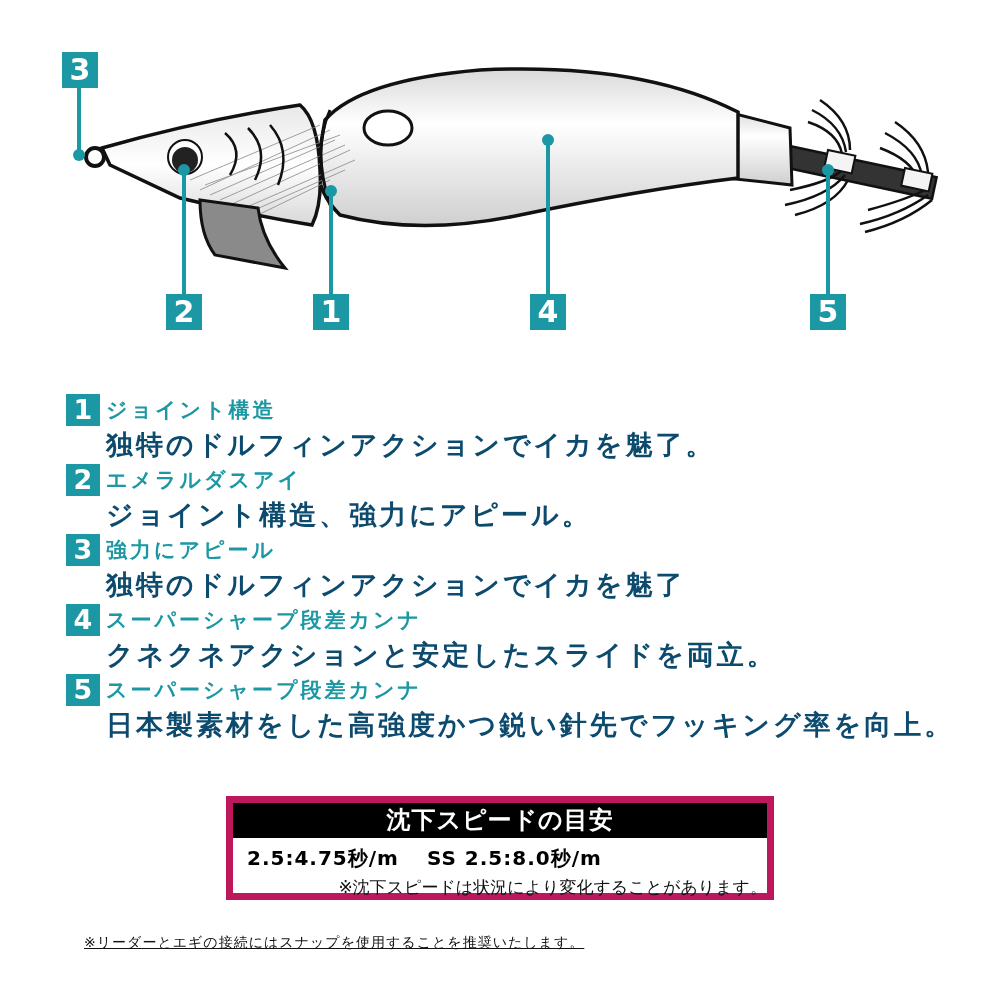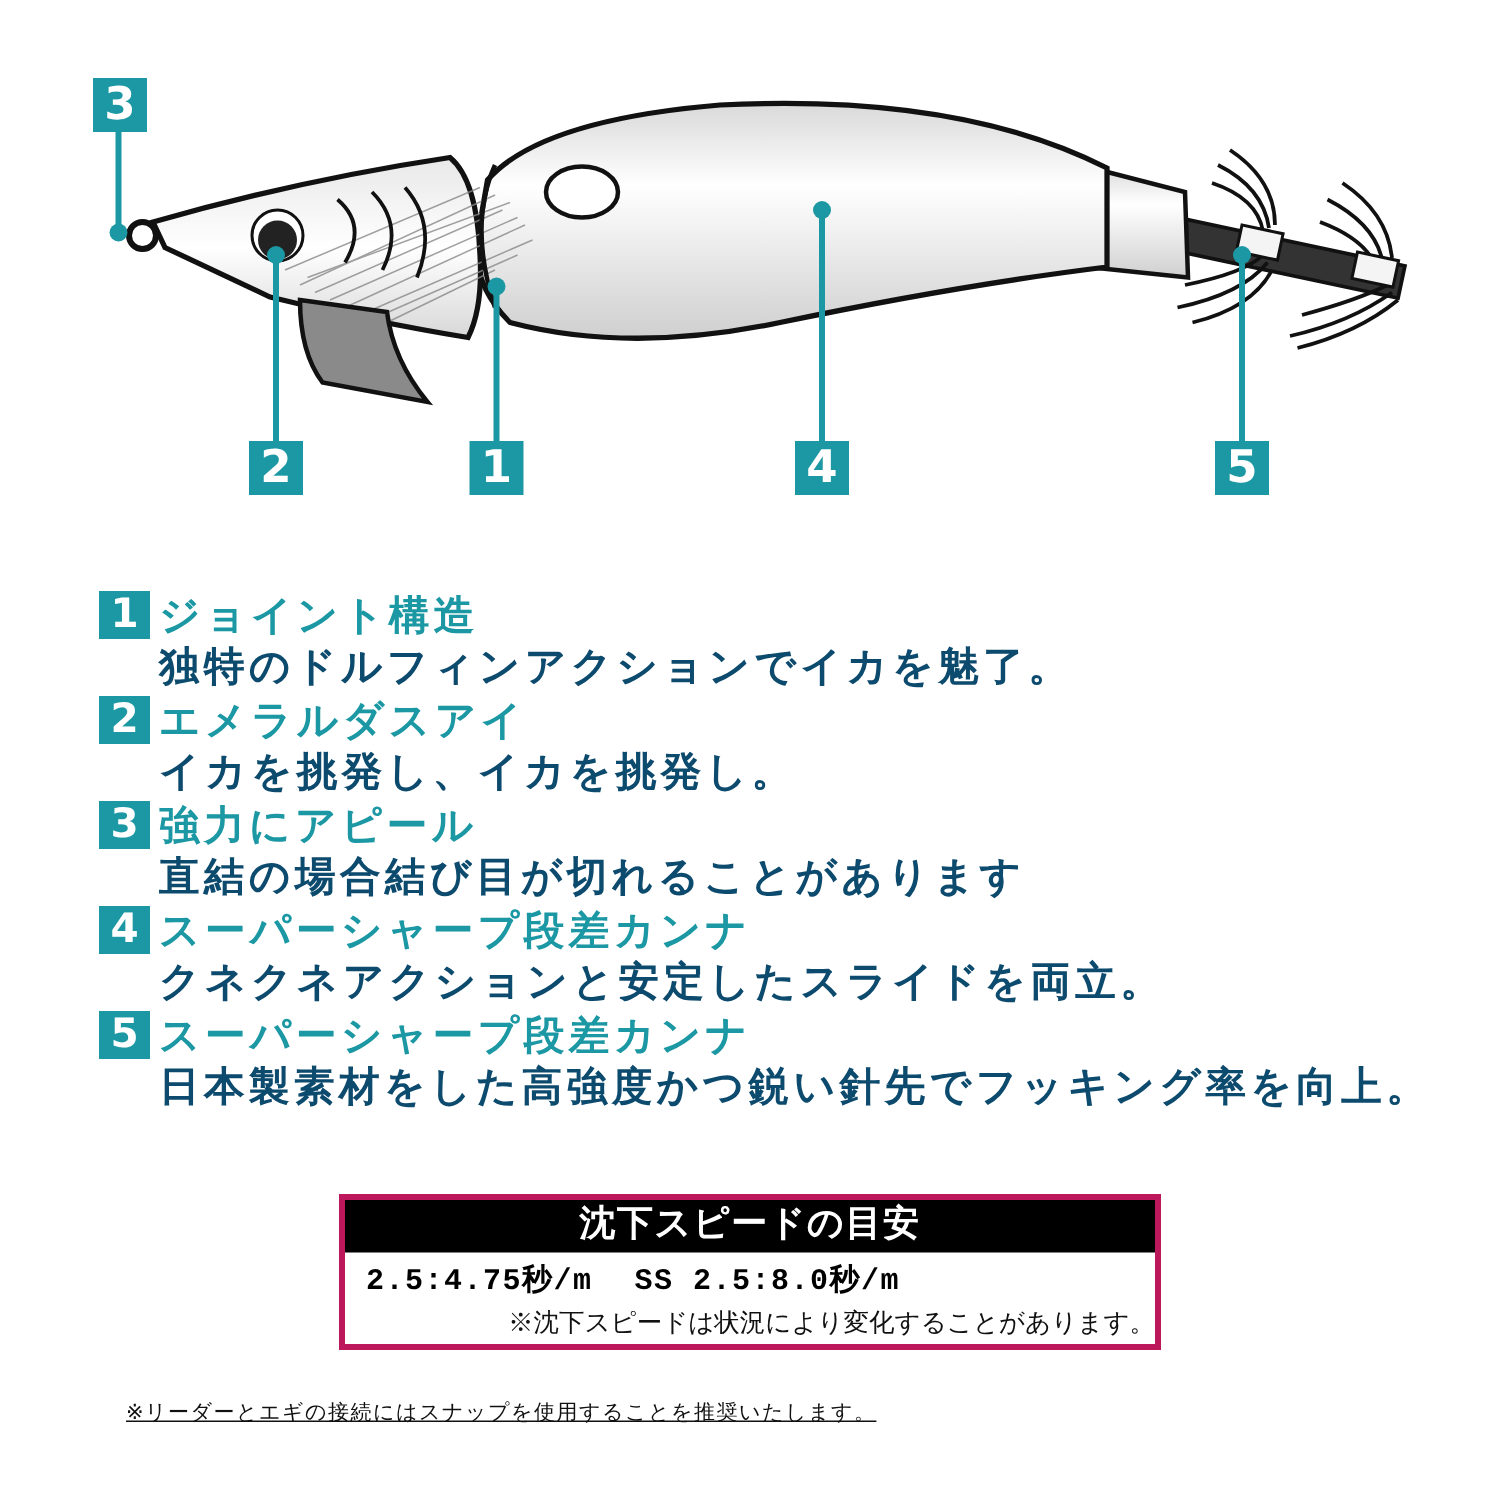--- a/index.html
+++ b/index.html
@@ -8,24 +8,24 @@
   .diagram { position:absolute; left:0; top:0; width:1000px; height:360px; }
   .diagram svg { position:absolute; left:0; top:0; }
   .badge { position:absolute; width:36px; height:36px; background:#1b98a3;
            color:#fff; font-family:"DejaVu Sans", sans-serif; font-weight:bold;
            font-size:30px; line-height:36px; text-align:center; }
   .features { position:absolute; left:66px; top:393px; width:900px; }
   .feature { position:relative; height:70px; }
   .feat-head { display:flex; align-items:center; height:34px; }
   .feat-num { width:34px; height:32px; background:#1b98a3; color:#fff; font-weight:bold;
               font-size:27px; line-height:32px; text-align:center; margin-right:6px; }
-  .feat-title { color:#1b98a3; font-size:27px; font-weight:bold; letter-spacing:3px; }
+  .feat-title { color:#1b98a3; font-size:21px; font-weight:bold; letter-spacing:3px; }
   .feat-desc { margin-left:40px; font-size:27px; font-weight:bold; letter-spacing:3px; height:36px; line-height:36px; color:#0c4a6e; }
   .speedbox { position:absolute; left:226px; top:796px; width:548px; height:104px;
-              border:4px solid #be185d; box-sizing:border-box;font-family:Liberation Mono, monospace; }
+              border:7px solid #be185d; box-sizing:border-box; }
   .speed-head { background:#000; color:#fff; height:35px; line-height:35px; text-align:center;
                 font-size:24px; font-weight:bold; letter-spacing:1px; }
   .speed-values { color:#000000; font-size:20px; font-weight:bold; 
                   height:38px; line-height:40px; letter-spacing:1px; }
   .speed-values span { margin:0 14px; }
   .speed-note { font-size:17px; text-align:right; height:24px; line-height:22px; }
   .notes { position:absolute; left:84px; top:930px; font-size:14px; line-height:25px; letter-spacing:1px;text-decoration:underline; }
   .notes div:nth-child(2) { padding-left:26px; }
 </style>
 </head>
@@ -120,28 +120,28 @@
         <span class="feat-num">1</span>
         <span class="feat-title">ジョイント構造</span>
       </div>
     <div class="feat-desc">独特のドルフィンアクションでイカを魅了。</div>
   </div>
   <div class="feature">
     <div class="feat-head">
         <span class="feat-num">2</span>
         <span class="feat-title">エメラルダスアイ</span>
       </div>
-    <div class="feat-desc">イカを挑発し、イカを挑発し。</div>
+    <div class="feat-desc">ジョイント構造、強力にアピール。</div>
   </div>
   <div class="feature">
     <div class="feat-head">
         <span class="feat-num">3</span>
         <span class="feat-title">強力にアピール</span>
       </div>
-    <div class="feat-desc">直結の場合結び目が切れることがあります</div>
+    <div class="feat-desc">独特のドルフィンアクションでイカを魅了</div>
   </div>
   <div class="feature">
     <div class="feat-head">
         <span class="feat-num">4</span>
         <span class="feat-title">スーパーシャープ段差カンナ</span>
       </div>
     <div class="feat-desc">クネクネアクションと安定したスライドを両立。</div>
   </div>
   <div class="feature">
     <div class="feat-head">

